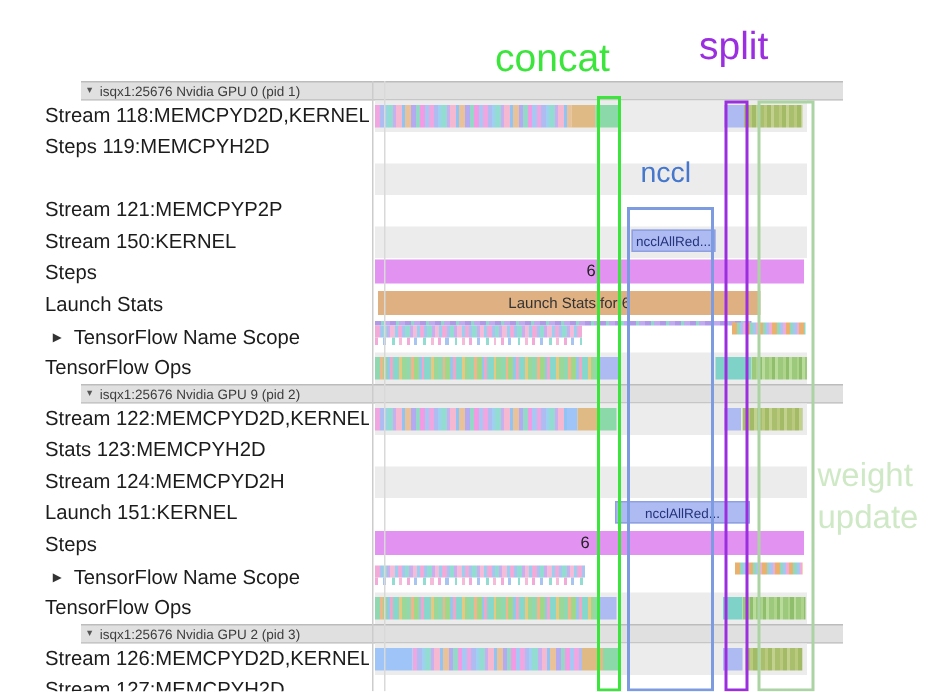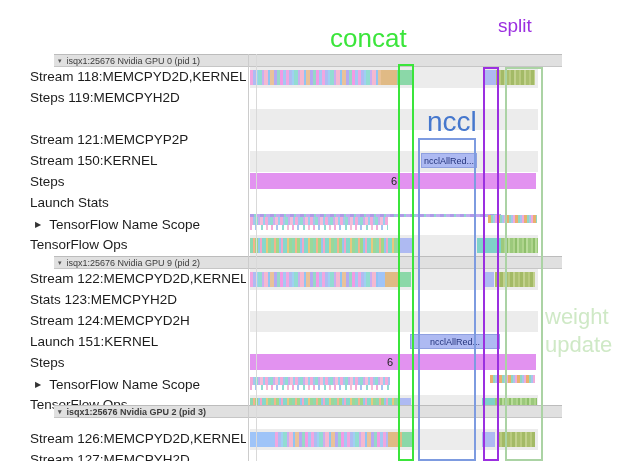--- a/index.html
+++ b/index.html
@@ -84,20 +84,21 @@
         <div class="row-label">Stream 150:KERNEL</div>
         <div class="seg sg-nccl" style="left: 421px; width: 56px; top: 2px; height: 15px;">ncclAllRed...</div>
       </div>
       <div class="row" style="top: 172px; height: 21px;">
         <div class="row-label">Steps</div>
         <div class="seg sg-steps" style="left: 250px; width: 286px; top: 1px; height: 16px;"></div>
         <div class="seg sg-barlabel" style="left: 388px; width: 12px; top: 2px; height: 15px;">6</div>
       </div>
       <div class="row" style="top: 193px; height: 21px;">
         <div class="row-label">Launch Stats</div>
+        <div class="seg sg-launch" style="left: 252px; width: 255px; top: 1px; height: 16px;">Launch Stats for 6</div>
       </div>
       <div class="row" style="top: 214px; height: 21px;">
         <div class="row-label indent">
           <span class="tri">▶</span>
           <span>TensorFlow Name Scope</span>
         </div>
         <div class="seg sg-nsline" style="left: 250px; width: 251px; top: 0px; height: 3px;"></div>
         <div class="seg sg-ns" style="left: 250px; width: 138px; top: 3px; height: 8px;"></div>
         <div class="seg sg-nscomb" style="left: 250px; width: 138px; top: 11px; height: 5px;"></div>
         <div class="seg sg-nsr" style="left: 488px; width: 49px; top: 1px; height: 8px;"></div>
@@ -150,21 +151,21 @@
         <div class="seg sg-nsr" style="left: 490px; width: 45px; top: 1px; height: 8px;"></div>
       </div>
       <div class="row" style="top: 395px; height: 21px;">
         <div class="cell" style="left: 250px; width: 288px; background: rgb(236, 236, 236);"></div>
         <div class="row-label">TensorFlow Ops</div>
         <div class="seg sg-ops" style="left: 250px; width: 148px; top: 3px; height: 15px;"></div>
         <div class="seg sg-peri" style="left: 398px; width: 13px; top: 3px; height: 15px;"></div>
         <div class="seg sg-tealc" style="left: 482px; width: 13px; top: 3px; height: 15px;"></div>
         <div class="seg sg-greens" style="left: 495px; width: 42px; top: 3px; height: 15px;"></div>
       </div>
-      <div class="section-header" style="top: 405px; font-weight: bold;">
+      <div class="section-header" style="top: 416px;">
         <span class="tri">▾</span>
         <span>isqx1:25676 Nvidia GPU 2 (pid 3)</span>
       </div>
       <div class="row" style="top: 429px; height: 21px;">
         <div class="cell" style="left: 250px; width: 288px; background: rgb(236, 236, 236);"></div>
         <div class="row-label">Stream 126:MEMCPYD2D,KERNEL,MI</div>
         <div class="seg sg-blue" style="left: 250px; width: 25px; top: 3px; height: 15px;"></div>
         <div class="seg sg-multi" style="left: 275px; width: 113px; top: 3px; height: 15px;"></div>
         <div class="seg sg-tan" style="left: 388px; width: 14px; top: 3px; height: 15px;"></div>
         <div class="seg sg-teal" style="left: 402px; width: 12px; top: 3px; height: 15px;"></div>
@@ -176,17 +177,17 @@
       </div>
     </div>
   <div class="vline" style="left:248px;top:54px;height:407px;background:#cccccc;z-index:1;"></div>
   <div class="vline" style="left:256px;top:54px;height:407px;background:#d9d9d9;z-index:1;"></div>
   <div id="overlays">
       <div class="hbox" style="left: 398px; top: 64px; width: 16px; height: 397px; border-color: rgb(59, 229, 59);"></div>
       <div class="hbox" style="left: 483px; top: 67px; width: 16px; height: 394px; border-color: rgb(155, 47, 224);"></div>
       <div class="hbox" style="left: 418px; top: 138px; width: 58px; height: 323px; border-color: rgb(125, 155, 224);"></div>
       <div class="hbox" style="left: 505px; top: 67px; width: 38px; height: 394px; border-color: rgb(171, 211, 164);"></div>
       <div class="annotation" style="left: 330px; top: 22px; width: 90px; font-size: 26px; color: rgb(59, 229, 59);">concat</div>
-      <div class="annotation" style="left: 466px; top: 14px; width: 70px; font-size: 19px; color: rgb(155, 47, 224); margin-left: 32px;">split</div>
-      <div class="annotation" style="left: 427px; top: 104px; width: 60px; font-size: 28px; color: rgb(69, 119, 205);">nccl</div>
+      <div class="annotation" style="left: 466px; top: 14px; width: 70px; font-size: 26px; color: rgb(155, 47, 224);">split</div>
+      <div class="annotation" style="left: 427px; top: 104px; width: 60px; font-size: 19px; color: rgb(69, 119, 205);">nccl</div>
       <div class="annotation" style="left: 545px; top: 303px; width: 78px; font-size: 22px; color: rgb(207, 233, 198);">weight update</div>
     </div>
 </div>
 
 </body></html>

